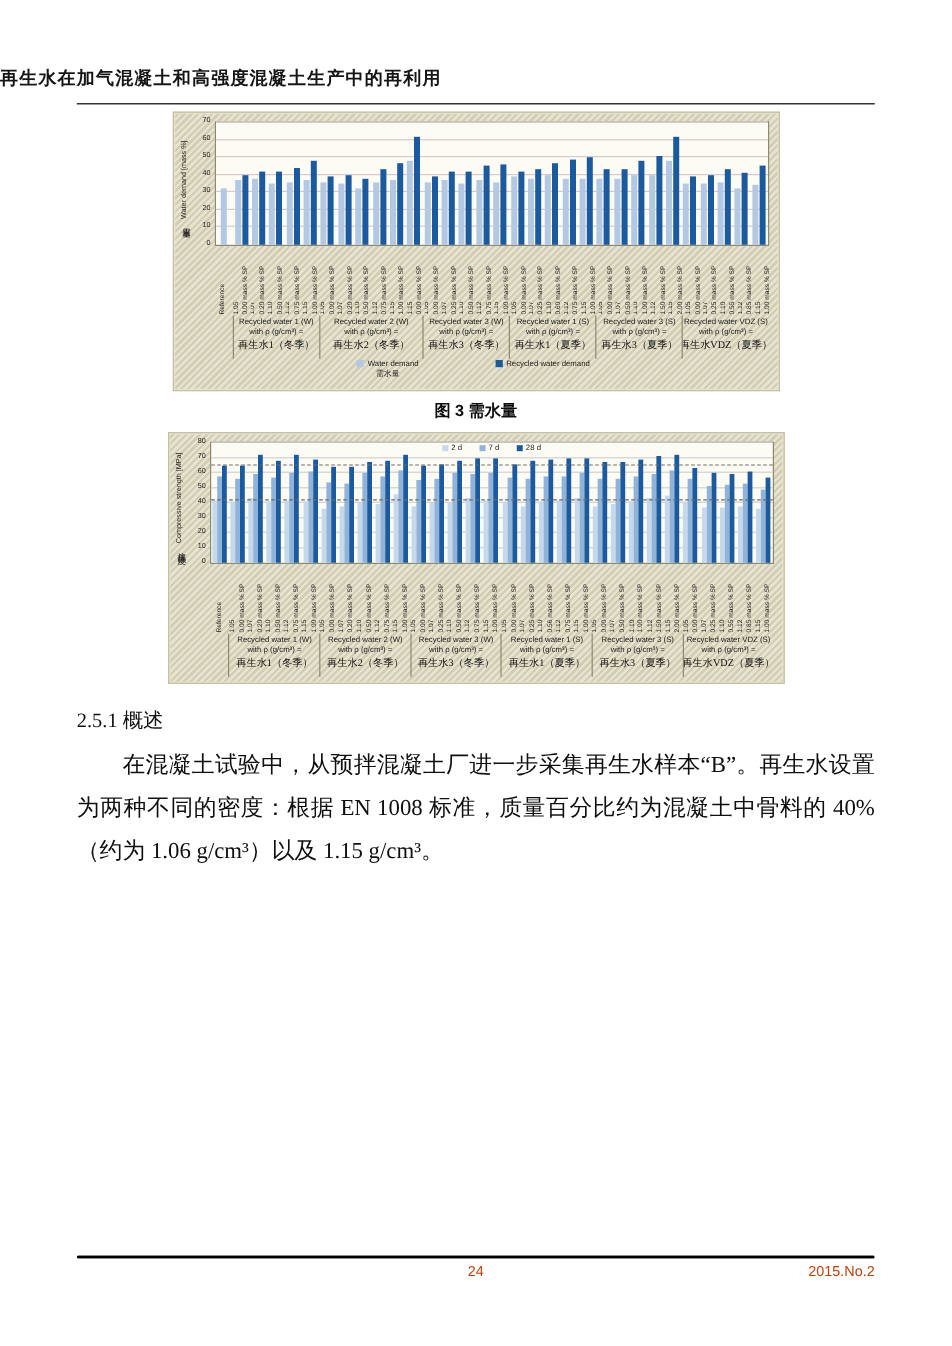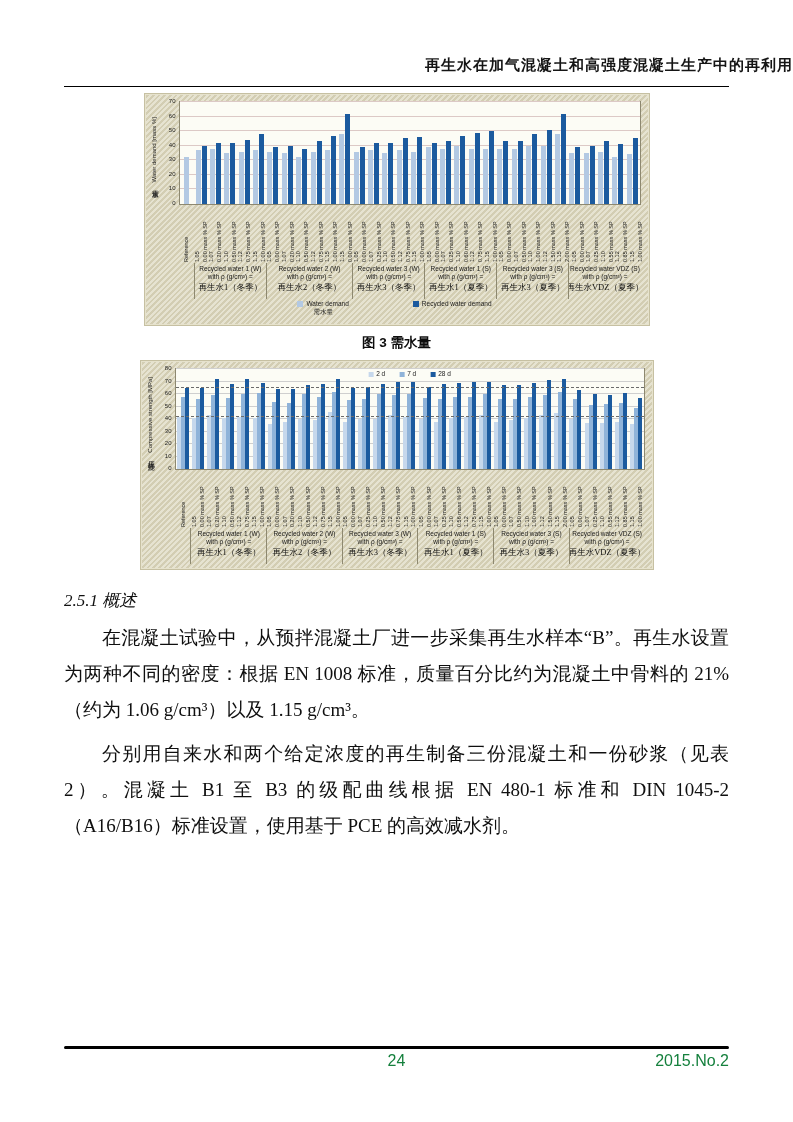--- a/index.html
+++ b/index.html
@@ -1,19 +1,19 @@
 <!DOCTYPE html>
 <html lang="zh"><head>
 <meta charset="utf-8">
 <style>
   html,body{margin:0;padding:0;background:#ffffff;}
   .page{position:relative;width:793px;height:1122px;background:#ffffff;overflow:hidden;
         font-family:"Liberation Serif","DejaVu Serif",serif;color:#111;}
   
-  .header{padding-top:56px;text-align:right;font-size:15px;font-weight:700;letter-spacing:1px;color:#151515;}
+  .header{padding-top:56px;text-align:left;font-size:15px;font-weight:700;letter-spacing:1px;color:#151515;}
   .header-rule{margin:11px 64px 0 64px;border-top:1.6px solid #000;}
   
   figure{margin:0;text-align:center;}
   .figcap{font-family:"Liberation Sans","DejaVu Sans",sans-serif;font-weight:700;font-size:13.5px;
           text-align:center;margin-top:8px;color:#0d0d0d;}
   
   .chart-box{
     margin:0 auto;text-align:left;
     background:#ddd8bf;
     background-image:repeating-linear-gradient(135deg, rgba(255,255,255,.28) 0 2px, rgba(120,110,70,.10) 2px 4px);
@@ -54,26 +54,26 @@
   .legend-b .li{font:6.5px/1.3 "Liberation Sans",sans-serif;color:#1a1a1a;text-align:center;}
   .sw{display:inline-block;width:6px;height:6px;margin-right:3px;vertical-align:middle;}
   .legend-t{position:absolute;top:2px;left:50%;transform:translateX(-50%);display:flex;gap:14px;
             font:6.5px/1 "Liberation Sans",sans-serif;color:#1a1a1a;align-items:center;}
   .legend-t .sw{width:5px;height:5px;}
   
   .body-text{margin:8px 64px 0 64px;font-size:19px;line-height:36px;text-align:justify;color:#0f0f0f;}
   .indent{text-indent:2em;}
   .h2{margin:15px 64px 0 64px;font-family:"Liberation Sans","DejaVu Sans",sans-serif;
       font-size:19px;font-weight:700;color:#0d0d0d;}
-  .h3{margin:19px 64px 0 64px;font-size:17px;font-weight:400;color:#111;font-style:italic;}
+  .h3{margin:19px 64px 0 64px;font-size:17px;font-weight:400;color:#111;}
   
   .footer{position:absolute;left:64px;right:64px;top:1046px;}
   .footer-rule{border-top:3.5px solid #000;border-radius:2px;}
   .footer-text{position:relative;margin-top:3px;height:16px;
-               font-family:"Liberation Sans","DejaVu Sans",sans-serif;font-size:16px;color:#15803d;}
+               font-family:"Liberation Sans","DejaVu Sans",sans-serif;font-size:12px;color:#c2410c;}
   .footer-text .pn{position:absolute;left:0;right:0;text-align:center;}
   .footer-text .iss{position:absolute;right:0;}
 </style>
 </head>
 <body>
 
 <div class="page">
 
   <div class="header">再生水在加气混凝土和高强度混凝土生产中的再利用</div>
   <div class="header-rule"></div>
@@ -771,22 +771,21 @@
               <div class="gen">with ρ (g/cm³) =</div>
               <div class="gcn">再生水VDZ（夏季）</div>
             </div>
           </div>
         </div>
       </div>
   </figure>
 
   <div class="h3">2.5.1 概述</div>
 
-  <p class="body-text indent">在混凝土试验中，从预拌混凝土厂进一步采集再生水样本“B”。再生水设置为两种不同的密度：根据 EN 1008 标准，质量百分比约为混凝土中骨料的 21%（约为 1.06 g/cm³）以及 1.15 g/cm³。</p>
-  <p class="body-text indent">分别用自来水和两个给定浓度的再生制备三份混凝土和一份砂浆（见表 2）。混凝土 B1 至 B3 的级配曲线根据 EN 480-1 标准和 DIN 1045-2（A16/B16）标准设置，使用基于 PCE 的高效减水剂。</p>
+  <p class="body-text indent">在混凝土试验中，从预拌混凝土厂进一步采集再生水样本“B”。再生水设置为两种不同的密度：根据 EN 1008 标准，质量百分比约为混凝土中骨料的 40%（约为 1.06 g/cm³）以及 1.15 g/cm³。</p>
 
   <div class="footer">
     <div class="footer-rule"></div>
     <div class="footer-text">
       <span class="pn">24</span>
       <span class="iss">2015.No.2</span>
     </div>
   </div>
 
 </div>

